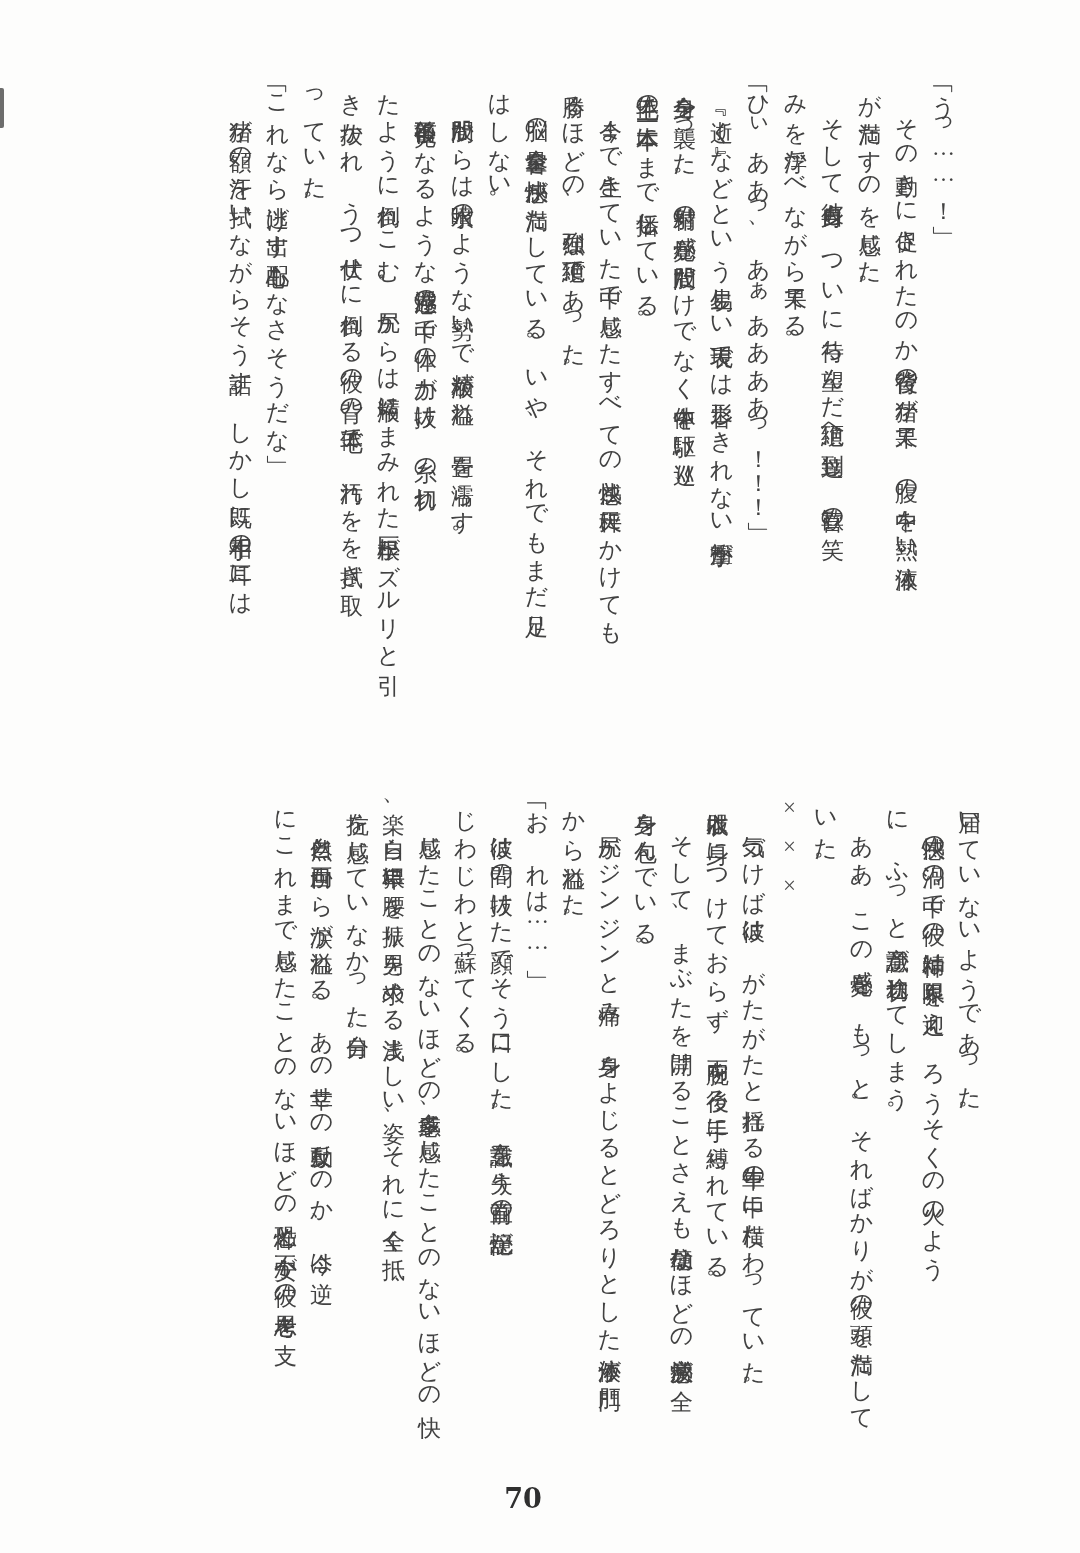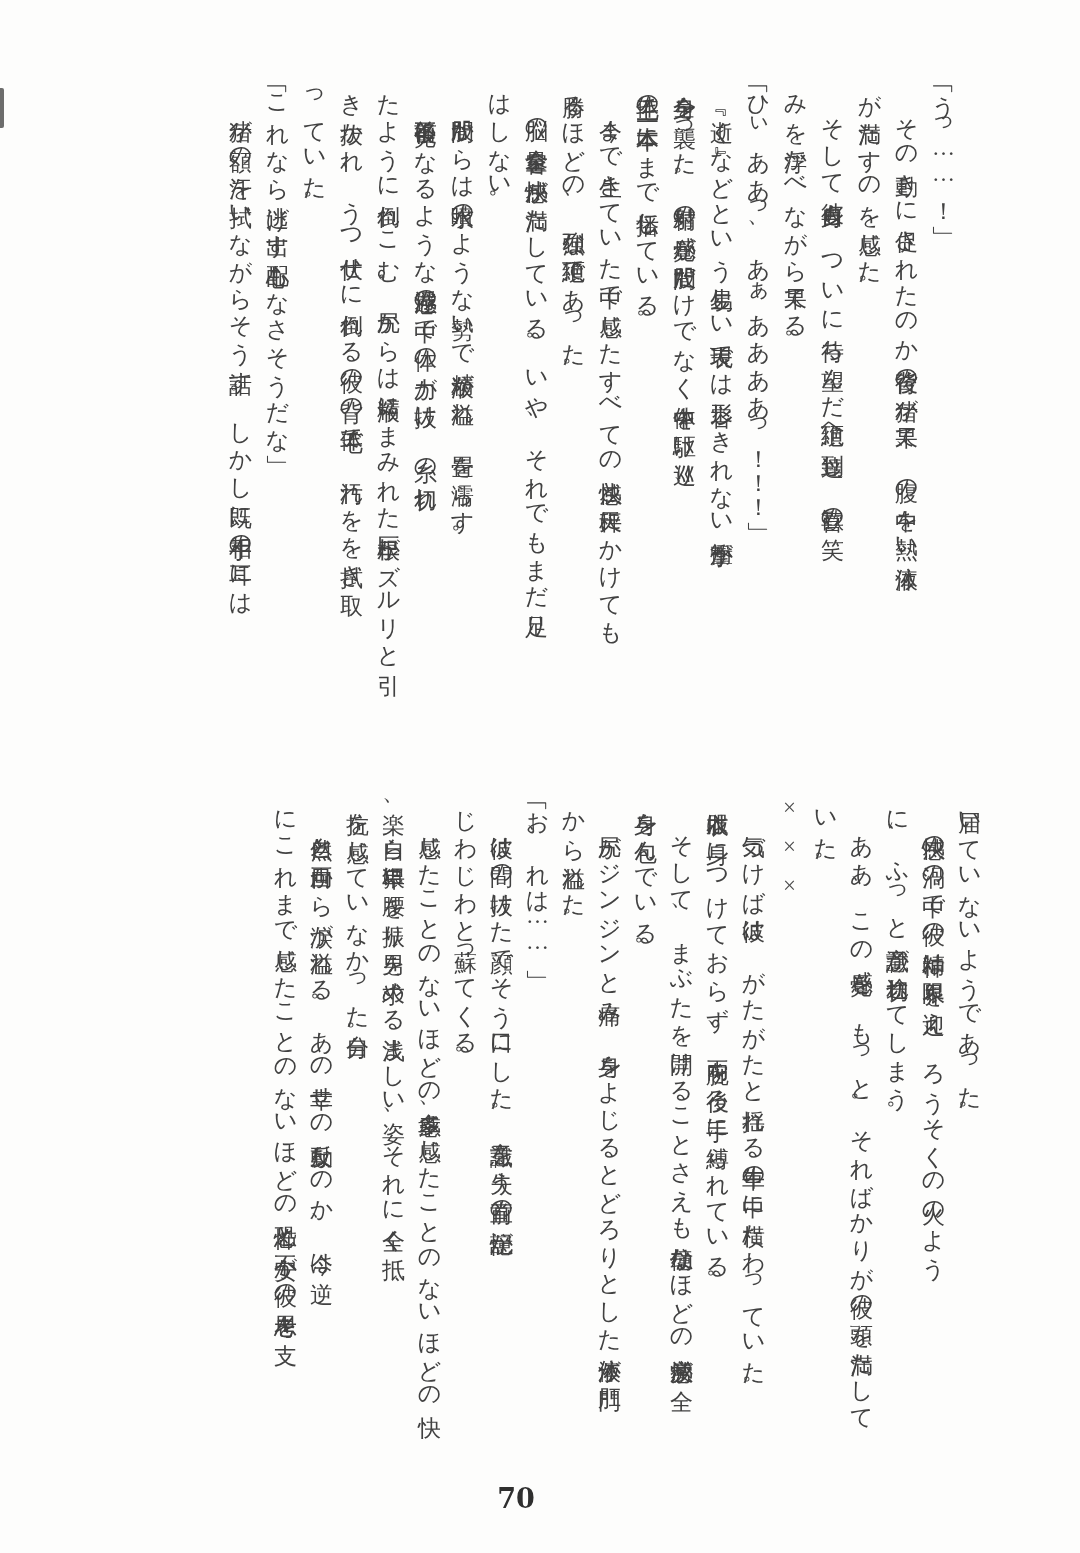--- a/index.html
+++ b/index.html
@@ -39,21 +39,21 @@
   .gap-lg { margin-block-start: 45px; }
 
   .divider-col {
     letter-spacing: 14px;
     padding-inline-start: 260px;
     color: #4a4a4a;
   }
 
   .page-number {
     position: absolute;
-    left: 1px;
+    left: 8px;
     top: 1483px;
     width: 1030px;
     text-align: center;
     font-size: 27px;
     font-weight: bold;
     color: #2f2f2f;
     font-family: "DejaVu Serif", serif;
   }
   .edge-mark {
     position: absolute;

